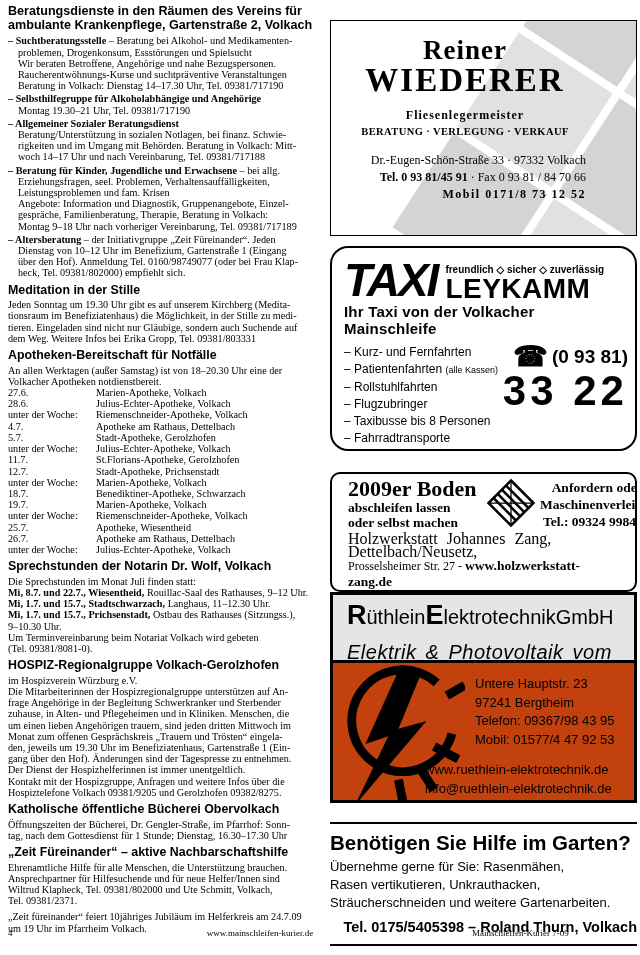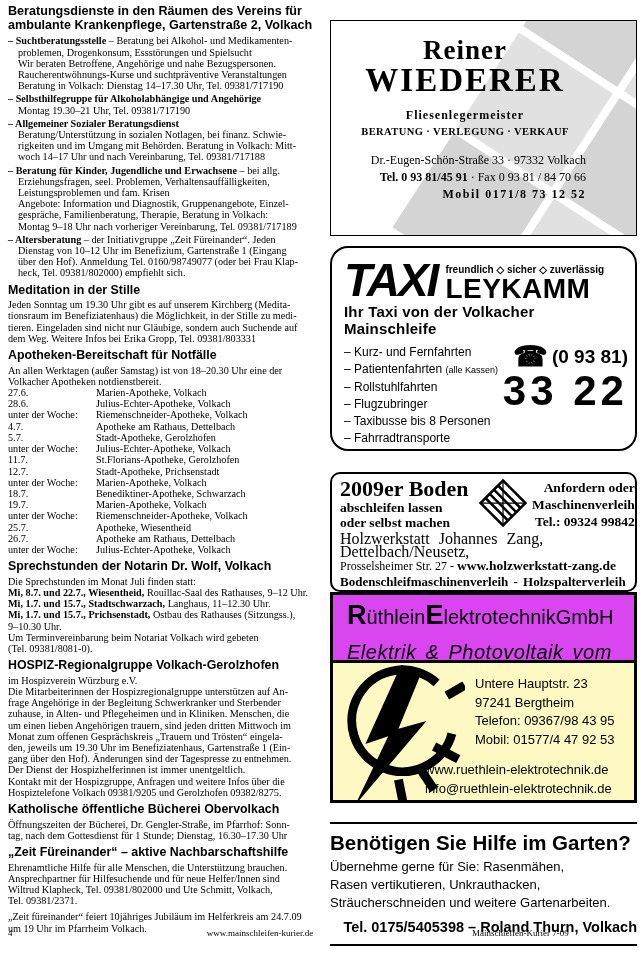--- a/index.html
+++ b/index.html
@@ -48,38 +48,38 @@
   .taxi-mid{display:flex;margin-top:7px;}
   .svc-col{flex:1;font-size:12px;line-height:17px;}
   .svc{white-space:nowrap;}
   .svc small{font-size:9px;}
   .phone-col{width:130px;text-align:right;padding-top:1px;flex:none;}
   .phone-row{font-weight:bold;font-size:19px;display:flex;align-items:center;justify-content:flex-end;gap:4px;}
   .phone-glyph{font-size:28px;line-height:24px;}
   .big-num{font-weight:bold;font-size:42px;line-height:40px;letter-spacing:4px;margin-top:2px;}
   
   #ad-boden{top:452px;height:120px;border:2px solid #000;border-radius:10px;overflow:hidden;
-            font-family:"Liberation Serif",serif;padding:4px 8px;}
+            font-family:"Liberation Serif",serif;padding:4px 16px;}
   .boden-top{display:flex;align-items:flex-start;}
   .boden-left{width:134px;flex:none;}
   .b-title{font-weight:bold;font-size:22px;line-height:22px;white-space:nowrap;}
   .b-sub{font-weight:bold;font-size:13.5px;line-height:15px;}
   .boden-logo{width:50px;height:50px;margin:0 4px;flex:none;}
   .boden-right{font-weight:bold;font-size:13.5px;line-height:17px;text-align:right;flex:1;padding-top:1px;}
   .b-line1{font-size:16px;line-height:13px;margin-top:2px;word-spacing:5px;}
   .b-line2{font-size:12px;line-height:15px;}
   .b-line2 b{font-size:13.5px;}
   .b-line3{font-weight:bold;font-size:13px;line-height:15px;word-spacing:2px;}
   
   #ad-ruet{top:572px;height:211px;border:3px solid #000;overflow:hidden;font-family:"Liberation Sans",sans-serif;}
-  .ruet-head{height:57px;border-bottom:3px solid #000;padding:8px 8px 0 14px;background:#d946ef;}
+  .ruet-head{height:57px;border-bottom:3px solid #000;padding:8px 8px 0 14px;background:#e5e5e5;}
   .ruet-name{font-size:20px;line-height:24px;white-space:nowrap;}
   .bigletter{font-weight:bold;font-size:27px;}
   .ruet-tagline{font-style:italic;font-size:20px;letter-spacing:0.5px;word-spacing:3px;margin-top:12px;}
-  .ruet-body{position:relative;height:145px;background:#fef9c3;}
+  .ruet-body{position:relative;height:145px;background:#c2410c;}
   .ruet-logo{position:absolute;left:4px;top:2px;width:128px;height:140px;}
   .ruet-addr{position:absolute;left:142px;top:12px;font-size:13px;line-height:18.5px;}
   .ruet-links{position:absolute;left:92px;top:98px;font-size:13px;line-height:18.5px;}
   
   #garten{position:absolute;top:802px;width:307px;font-family:"Liberation Sans",sans-serif;}
   .g-rule{border:0;border-top:2px solid #000;margin:0;}
   .g-head{font-weight:bold;font-size:20.5px;margin-top:7px;white-space:nowrap;}
   .g-body{font-size:13px;line-height:18px;margin-top:3px;white-space:pre-line;}
   .g-tel{font-weight:bold;font-size:14.5px;margin-top:7px;text-align:right;}
   .g-rule2{border:0;border-top:2px solid #000;margin:9px 0 0 0;}

